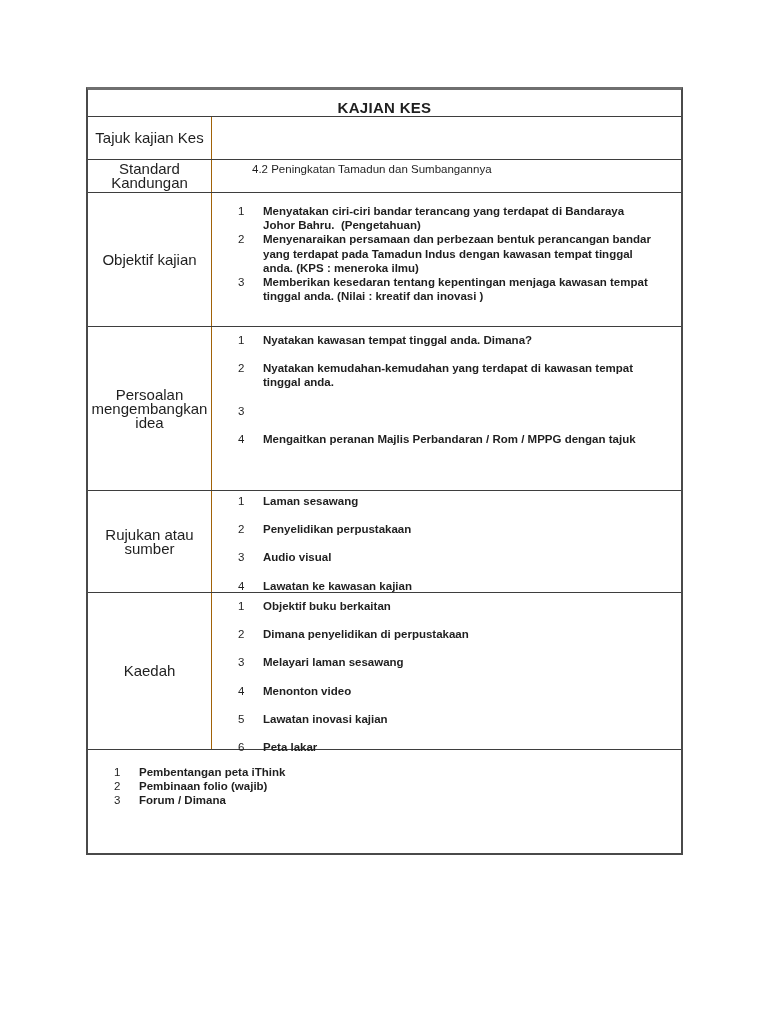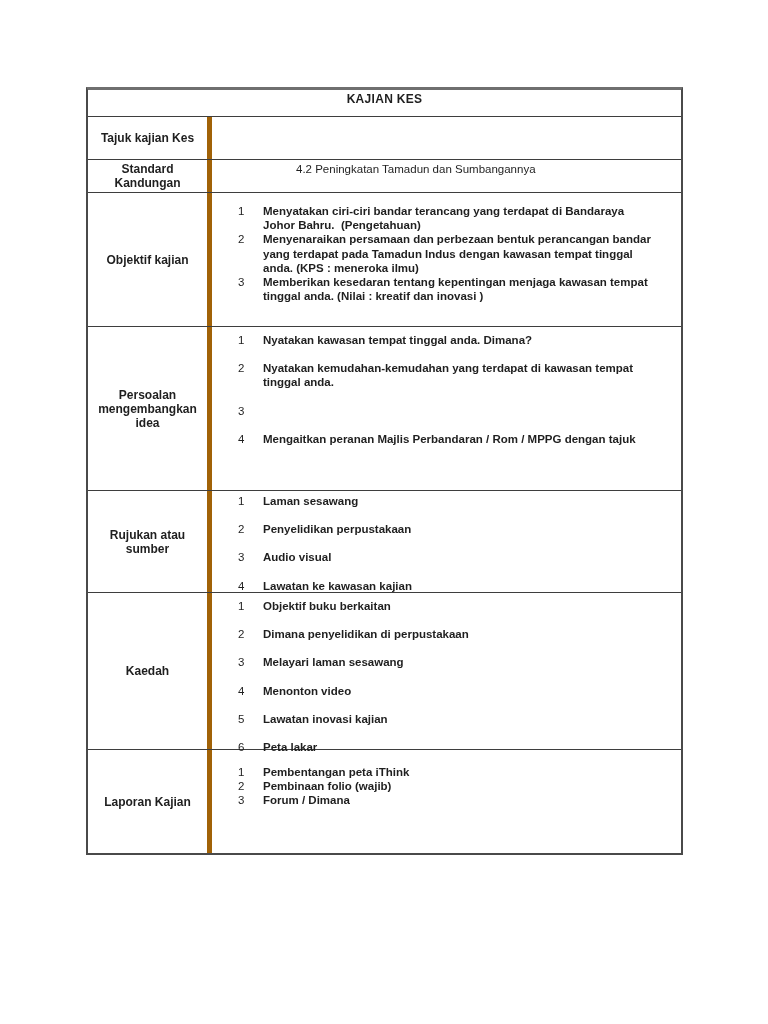--- a/index.html
+++ b/index.html
@@ -21,53 +21,53 @@
   .row {
     display:flex;
     box-sizing:border-box;
     border-top:1px solid #3e3e3e;
   }
   .row.first { border-top:none; }
   .header-row {
     height:26px;
     justify-content:center;
     align-items:flex-start;
-    padding-top:2px;
+    padding-top:9px;
     font-weight:bold;
-    font-size:12px;
+    font-size:15px;
     letter-spacing:0.3px;
   }
   .label {
     flex:0 0 124px; width:124px;
     box-sizing:border-box;
-    border-right:5px solid #a16207;
+    border-right:1px solid #a16207;
     display:flex; align-items:center; justify-content:center;
     text-align:center;
-    font-weight:bold;
-    font-size:12px;
+    font-weight:normal;
+    font-size:15px;
     line-height:14px;
     white-space:pre-line;
     padding:2px 3px;
   }
   .content {
     flex:1;
     box-sizing:border-box;
     font-size:11.5px;
     line-height:14.2px;
   }
   .para { padding:2px 5px 0 5px; }
   .jline { text-align:justify; text-align-last:justify; }
   .std  { padding:2px 5px 0 5px;margin-left:35px; }
   .list { padding-right:6px; }
   .li { display:flex; }
   .li .n { flex:0 0 25px; margin-left:26px; }
   .li .t { flex:1; padding-right:8px; white-space:pre-wrap;font-weight:bold; }
   .spaced .li { margin-bottom:14px; }
   .h-tajuk     { height:43px;  }
-  .h-standard  { height:33px;gap:44px;  }
+  .h-standard  { height:33px;  }
   .h-objektif  { height:134px; }
   .h-persoalan { height:164px; }
   .h-rujukan   { height:102px; }
   .h-kaedah    { height:157px; }
   .h-laporan   { height:104px; }
   .pt11 { padding-top:11px; }
   .pt6  { padding-top:6px;  }
   .pt3  { padding-top:3px;  }
   .pt15 { padding-top:15px; }
 </style>
@@ -184,21 +184,20 @@
           <span class="t">Lawatan inovasi kajian</span>
         </div>
         <div class="li">
           <span class="n">6</span>
           <span class="t">Peta lakar</span>
         </div>
       </div>
     </div>
 
     <div class="row h-laporan">
-      <div class="label">Laporan Kajian</div>
       <div class="content list pt15">
         <div class="li">
           <span class="n">1</span>
           <span class="t">Pembentangan peta iThink</span>
         </div>
         <div class="li">
           <span class="n">2</span>
           <span class="t">Pembinaan folio (wajib)</span>
         </div>
         <div class="li">

